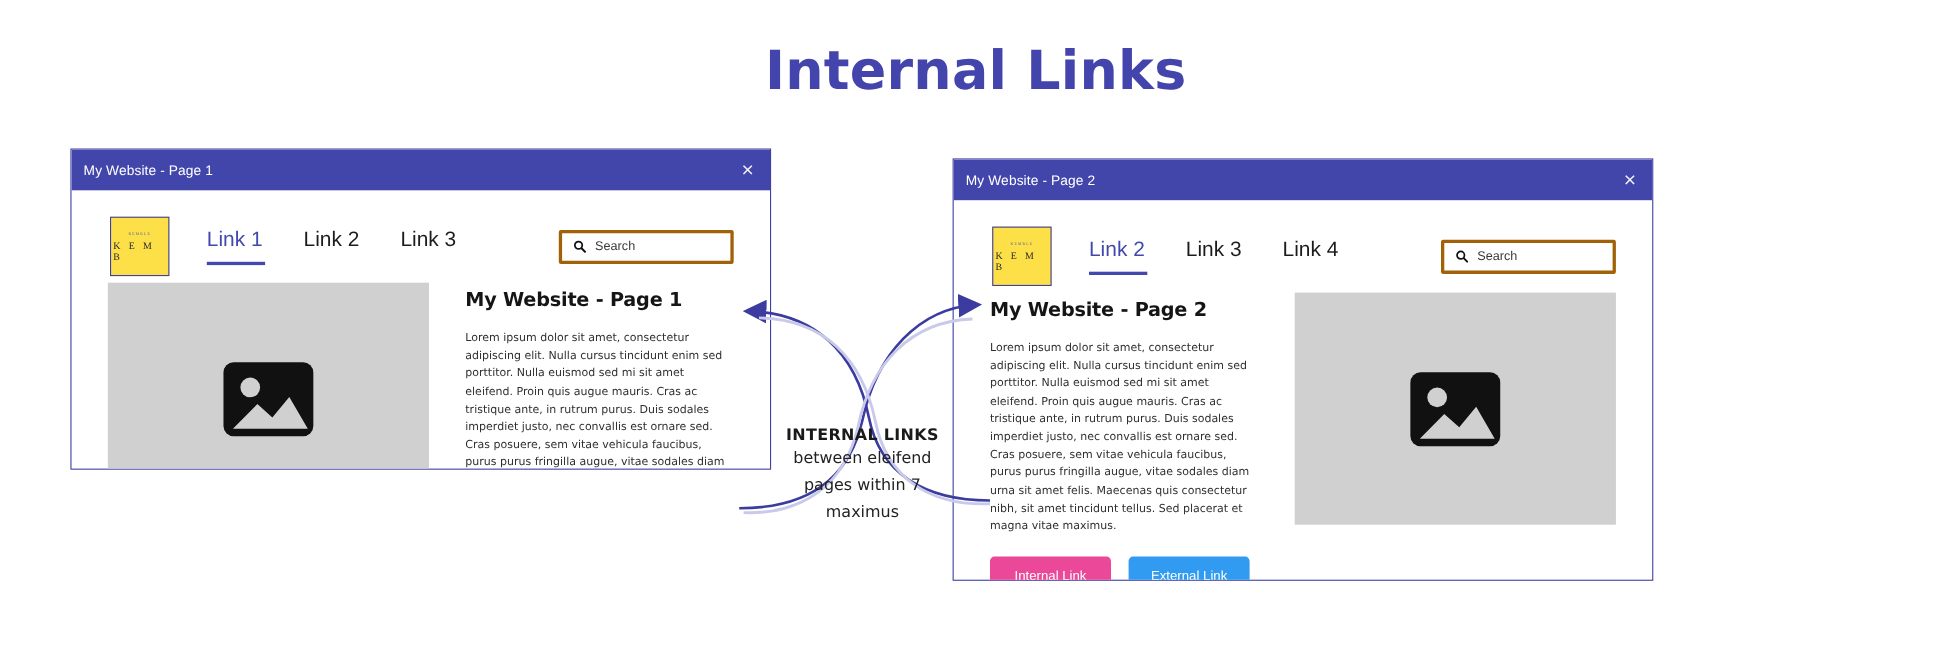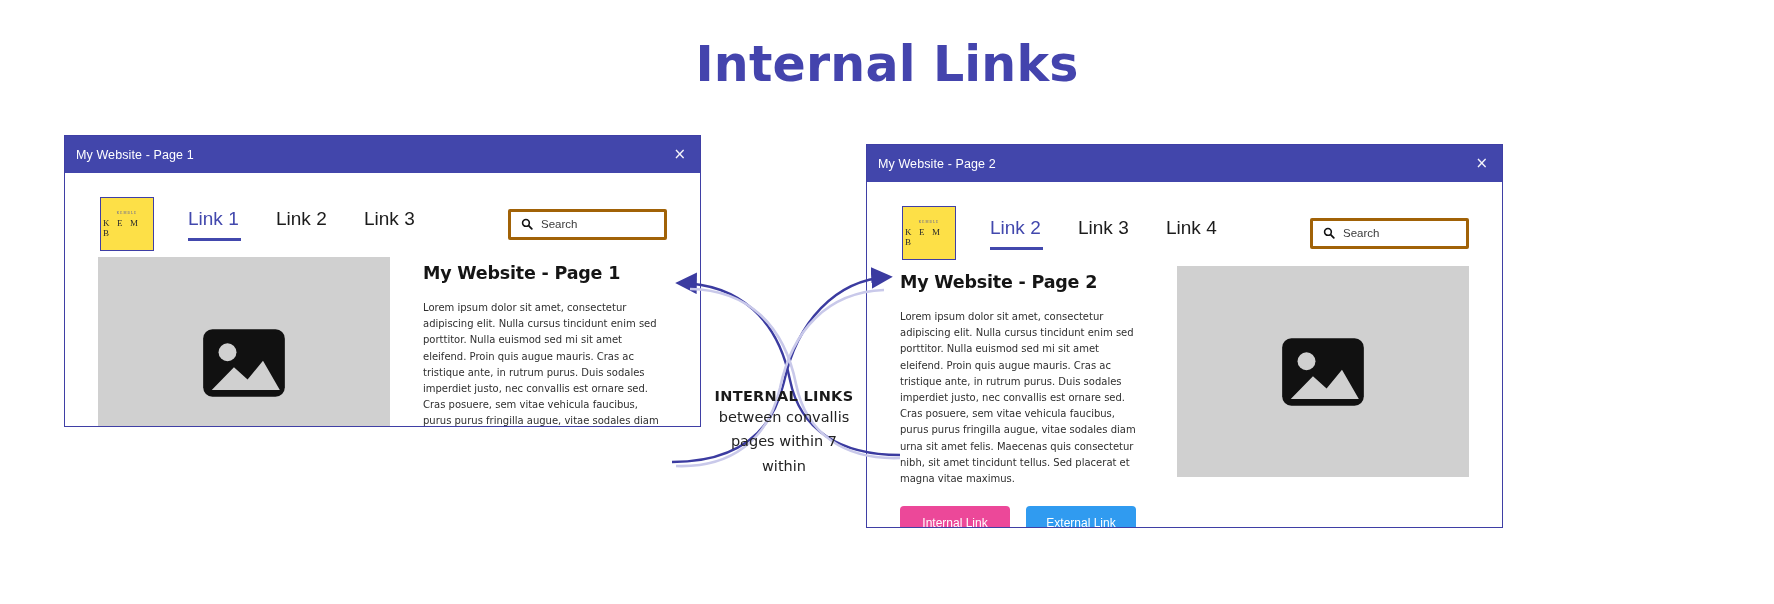--- a/index.html
+++ b/index.html
@@ -320,18 +320,18 @@
     <path d="M 900,455 C 840,455 800,430 790,380 C 778,320 740,284 680,283" fill="none" stroke="#3b3ba0" stroke-width="2.4" marker-end="url(#ah)"></path>
 
     <path d="M 672,462 C 735,462 772,435 784,382 C 797,322 835,280 888,277" fill="none" stroke="#3b3ba0" stroke-width="2.4" marker-end="url(#ah)"></path>
 
     <path d="M 900,458 C 845,460 806,434 796,384 C 784,325 748,290 690,289" fill="none" stroke="#c9c9ea" stroke-width="2.6"></path>
     <path d="M 676,466 C 731,468 768,440 780,388 C 792,330 828,292 884,290" fill="none" stroke="#c9c9ea" stroke-width="2.6"></path>
   </svg>
 
   <div class="annot">
     <div class="annot-hd">INTERNAL LINKS</div>
-    <div class="annot-sub">between convallis</div>
+    <div class="annot-sub">between eleifend</div>
     <div class="annot-sub">pages within 7</div>
-    <div class="annot-sub">within</div>
+    <div class="annot-sub">maximus</div>
   </div>
 
 </div>
 
 </body></html>

